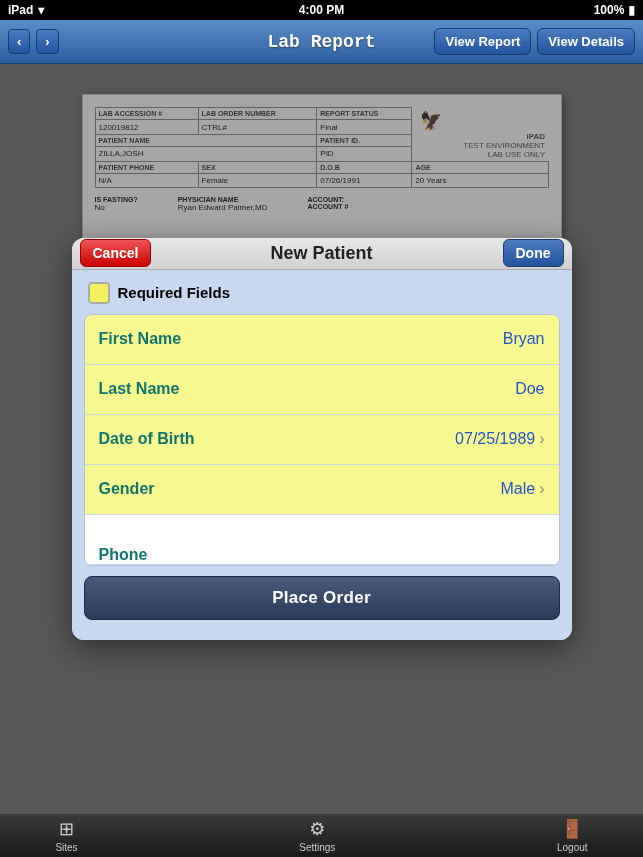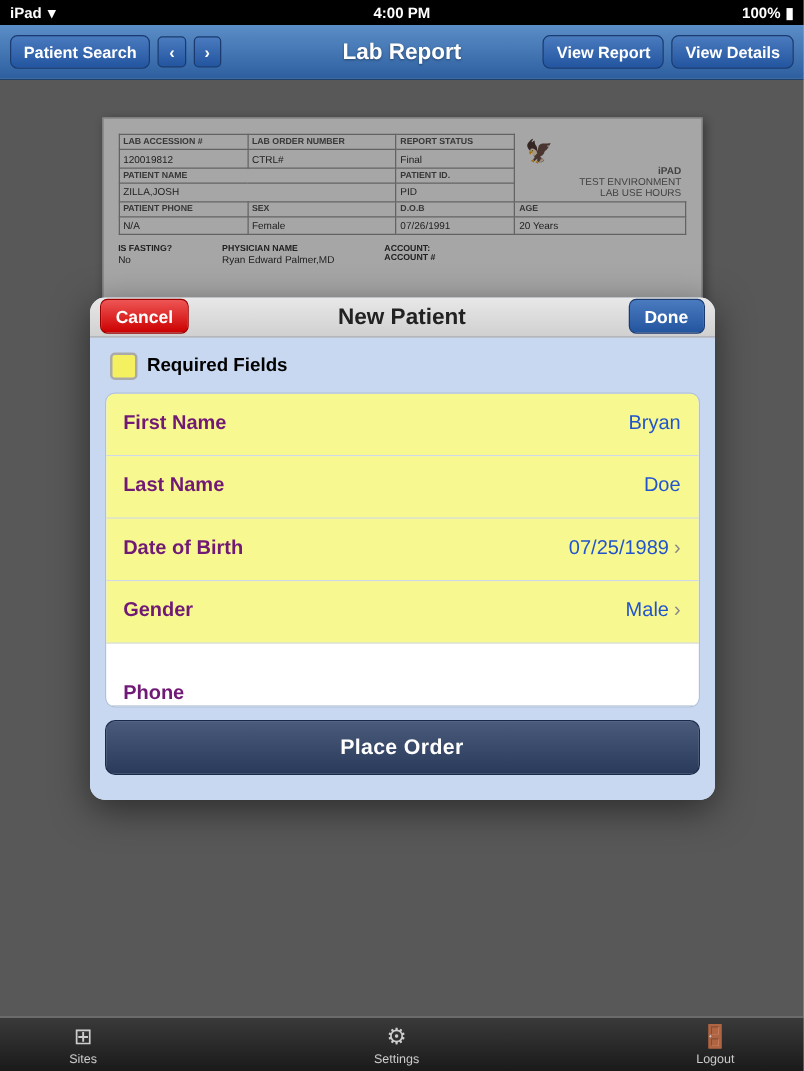--- a/index.html
+++ b/index.html
@@ -62,20 +62,21 @@
       cursor: pointer;
     }
     .header-title {
       color: #fff;
       font-size: 18px;
       font-weight: 700;
       text-shadow: 0 1px 2px rgba(0,0,0,0.4);
       position: absolute;
       left: 50%;
       transform: translateX(-50%);
+      font-family: Liberation Mono, monospace;
     }
     .header-right { display: flex; gap: 6px; }
     .btn-header-right {
       background: linear-gradient(to bottom, #4a7bbf, #2355a0);
       border: 1px solid #1a3a70;
       border-radius: 6px;
       color: #fff;
       font-size: 13px;
       font-weight: 600;
       padding: 5px 10px;
@@ -220,21 +221,21 @@
     .form-row.yellow-bg {
       background: #f8f890;
     }
     .form-row.white-bg {
       background: #ffffff;
       align-items: flex-end;
     }
     .form-row-label {
       font-size: 16px;
       font-weight: 700;
-      color: #701a75;
+      color: #0f766e;
     }
     .form-row-value {
       font-size: 16px;
       color: #555;
       display: flex;
       align-items: center;
       gap: 4px;
     }
     .form-row-value.blue {
       color: #2255cc;
@@ -304,21 +305,20 @@
   </div>
   <div class="status-center">4:00 PM</div>
   <div class="status-right">
     <span>100%</span>
     <span>▮</span>
   </div>
 </div>
 
 <div class="header">
   <div class="header-left">
-    <button class="btn-patient-search">Patient Search</button>
     <button class="btn-nav">‹</button>
     <button class="btn-nav">›</button>
   </div>
   <div class="header-title">Lab Report</div>
   <div class="header-right">
     <button class="btn-header-right">View Report</button>
     <button class="btn-header-right">View Details</button>
   </div>
 </div>
 
@@ -329,21 +329,21 @@
         <tbody>
             <tr>
           <td class="label">LAB ACCESSION #</td>
           <td class="label">LAB ORDER NUMBER</td>
           <td class="label">REPORT STATUS</td>
           <td rowspan="4" style="border:none; vertical-align:top; padding-left:8px;">
             <div class="eagle-icon">🦅</div>
             <div class="ipad-logo">
               <strong>iPAD</strong><br>
               <span>TEST ENVIRONMENT</span><br>
-              <span>LAB USE HOURS</span>
+              <span>LAB USE ONLY</span>
             </div>
           </td>
         </tr>
         <tr>
           <td>120019812</td>
           <td>CTRL#</td>
           <td>Final</td>
         </tr>
         <tr>
           <td class="label" colspan="2">PATIENT NAME</td>

